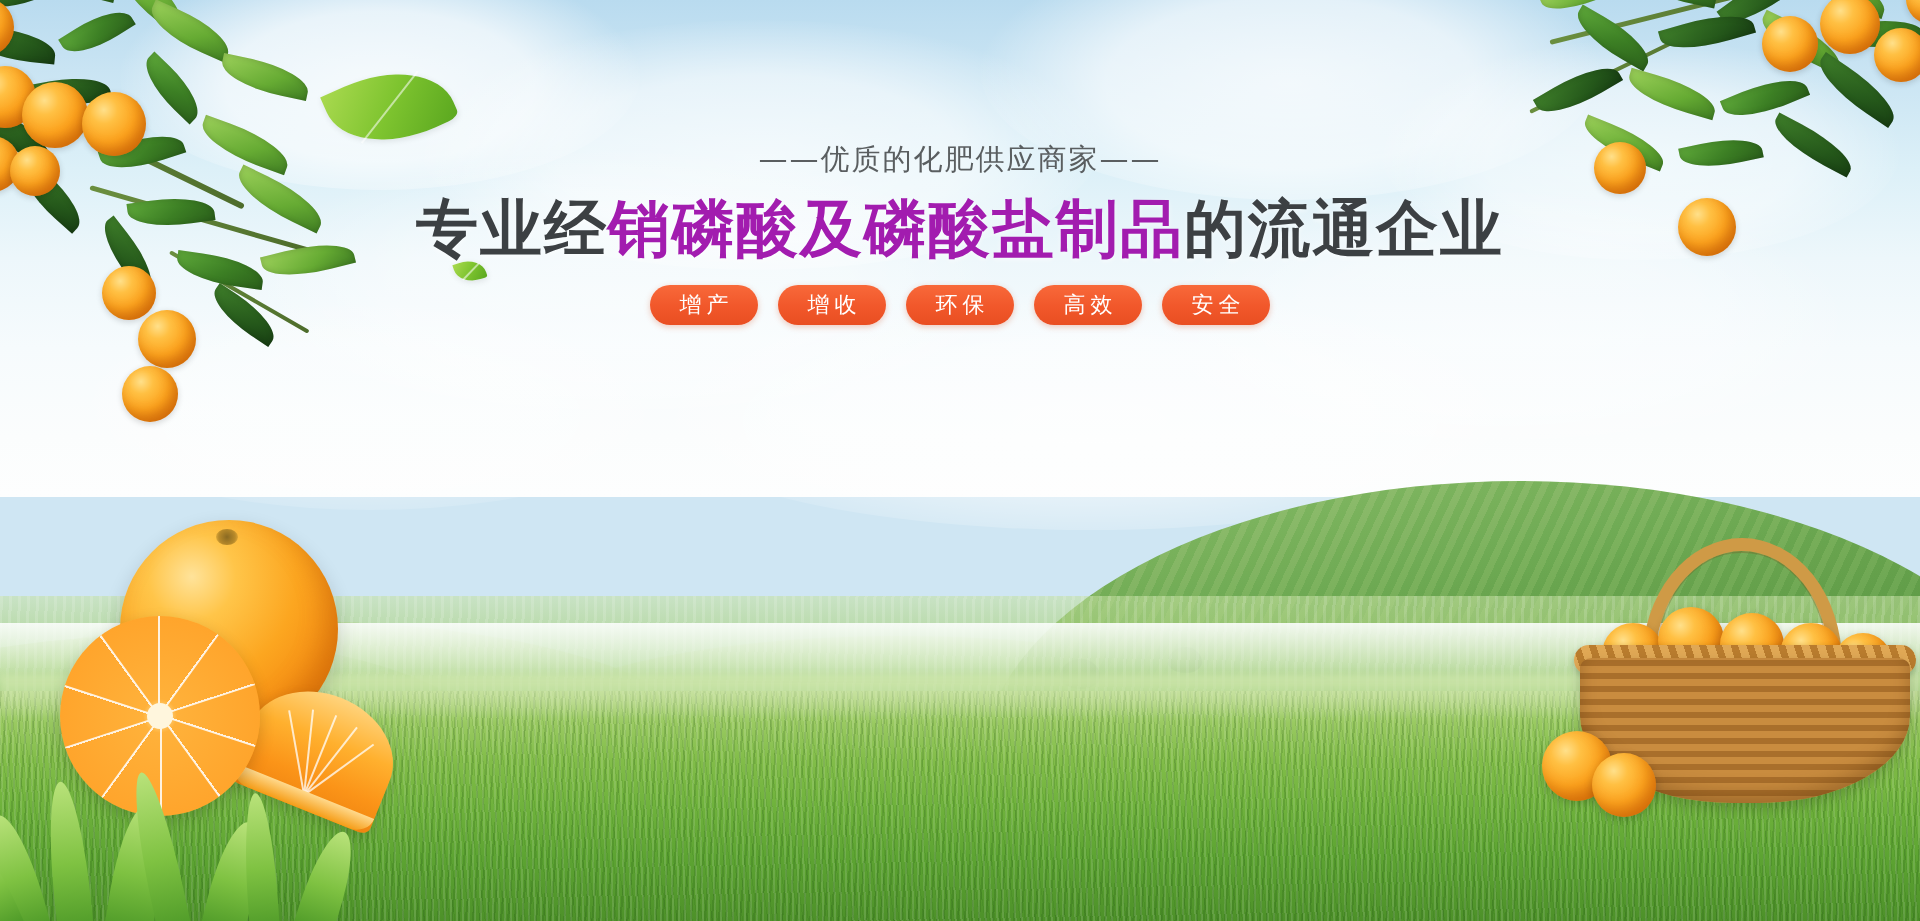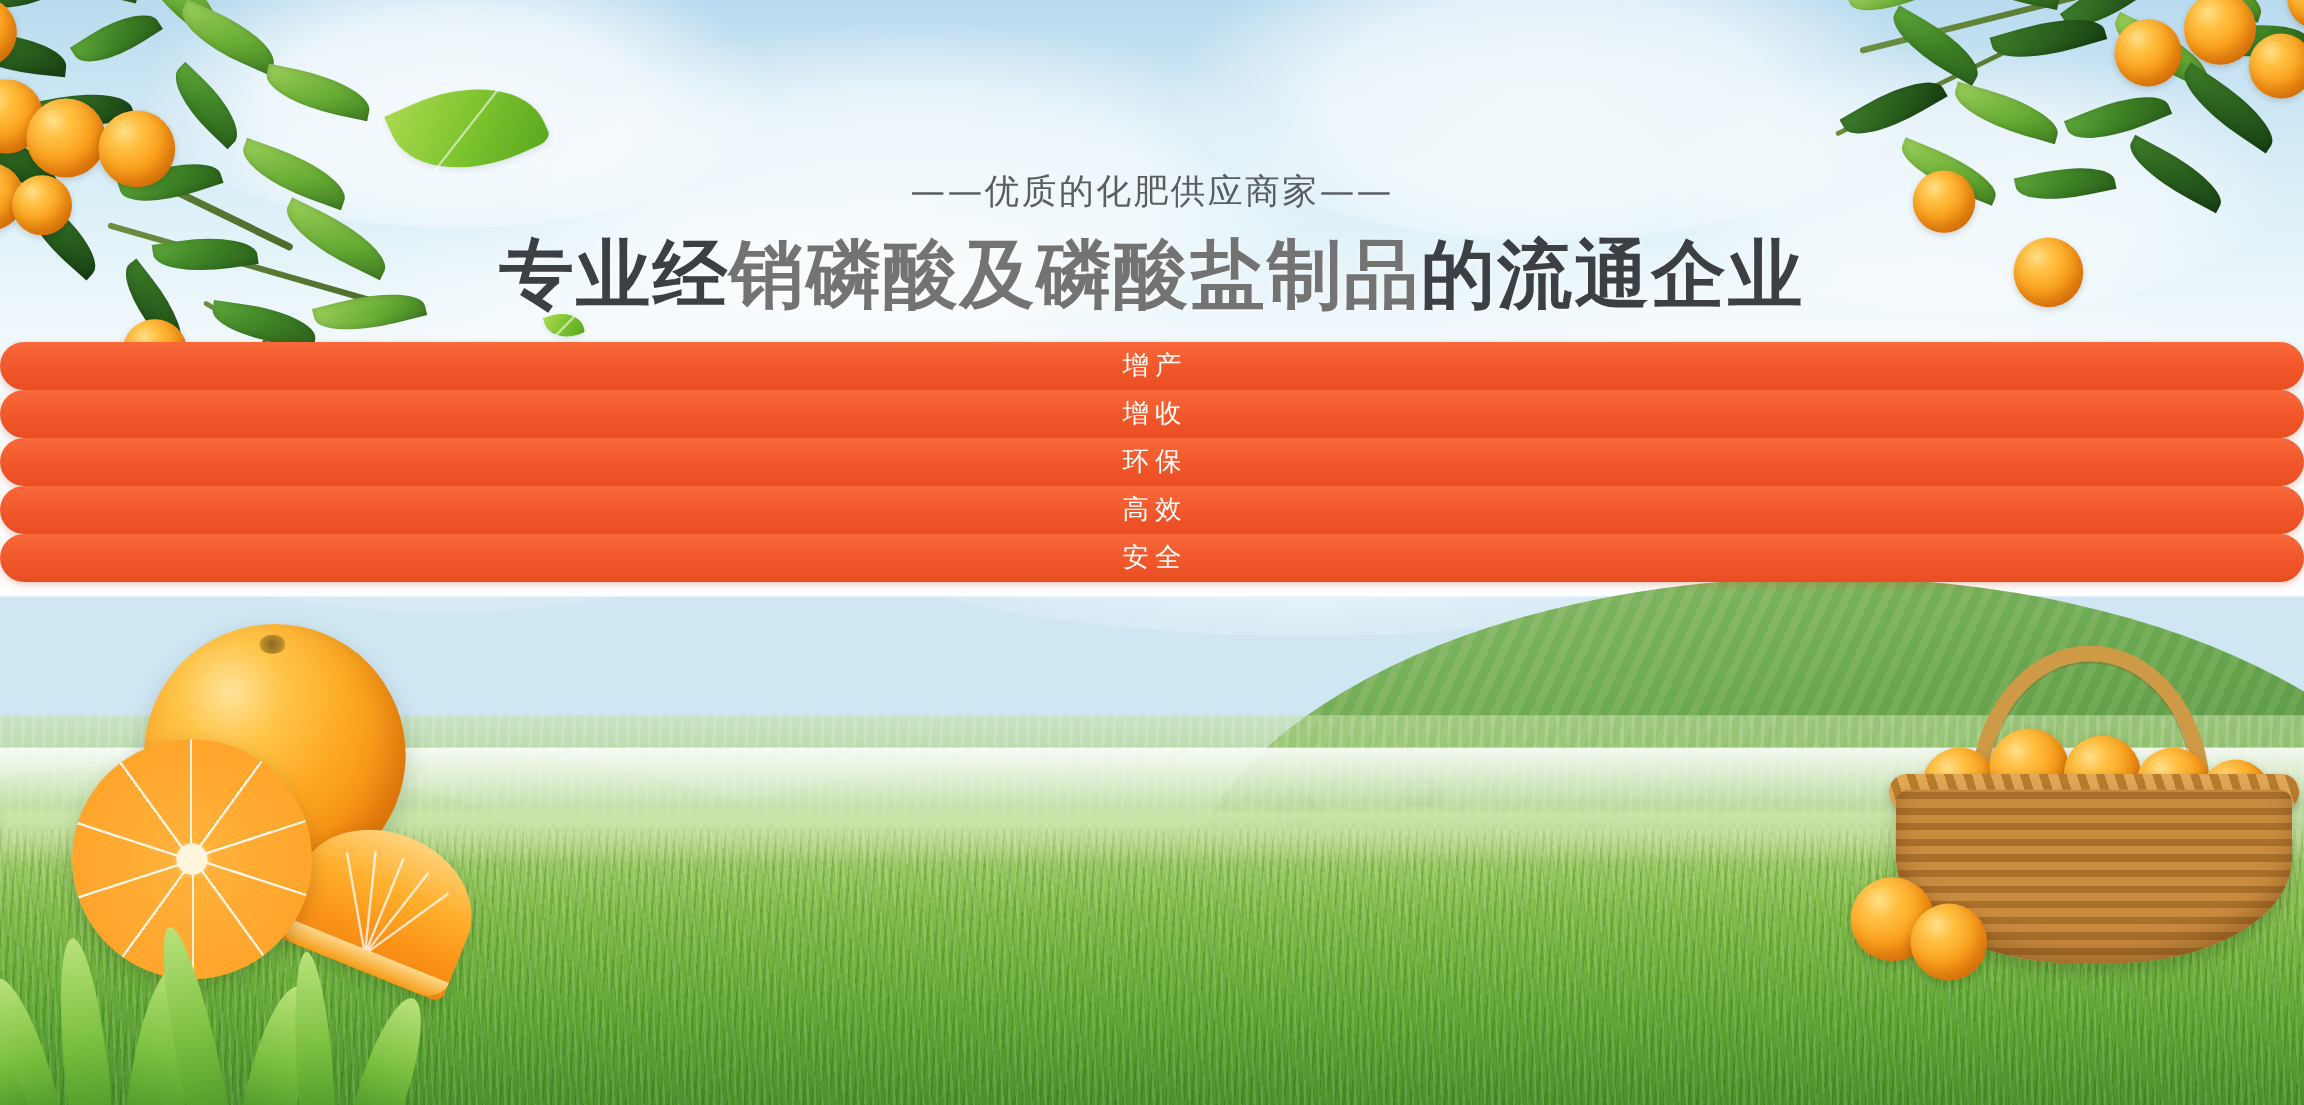--- a/index.html
+++ b/index.html
@@ -253,29 +253,29 @@
     font-size:29px; color:#5a5e60; letter-spacing:2px;
     font-family:"DejaVu Sans","Liberation Sans",sans-serif;
     margin-bottom:14px;
   }
   .headline {
     font-size:62px; font-weight:700; line-height:1.12;
     color:#3c4043; letter-spacing:2px; white-space:nowrap;
     font-family:"DejaVu Sans","Liberation Sans",sans-serif;
     text-shadow:0 2px 5px rgba(255,255,255,.55);
   }
-  .headline .hl { color:#737373; }
+  .headline .hl { color:#a21caf; }
   .subline {
     margin-top:18px;
     font-size:14.5px; color:#6c7073; letter-spacing:.6px;
     font-family:"Liberation Sans",sans-serif;
   }
   .badges {
     margin-top:22px;
-    display:flex; justify-content:center; flex-direction:column;
+    display:flex; justify-content:center; gap:20px;
   }
   .badge {
     min-width:108px; height:40px; padding:0 22px;
     display:flex; align-items:center; justify-content:center;
     border-radius:20px;
     background:linear-gradient(180deg,#f8693a 0%,#f1572a 55%,#e94e22 100%);
     color:#fff; font-size:22px; letter-spacing:5px; text-indent:5px;
     font-family:"DejaVu Sans","Liberation Sans",sans-serif;
     box-shadow:0 2px 6px rgba(210,70,20,.28);
     cursor:pointer;

